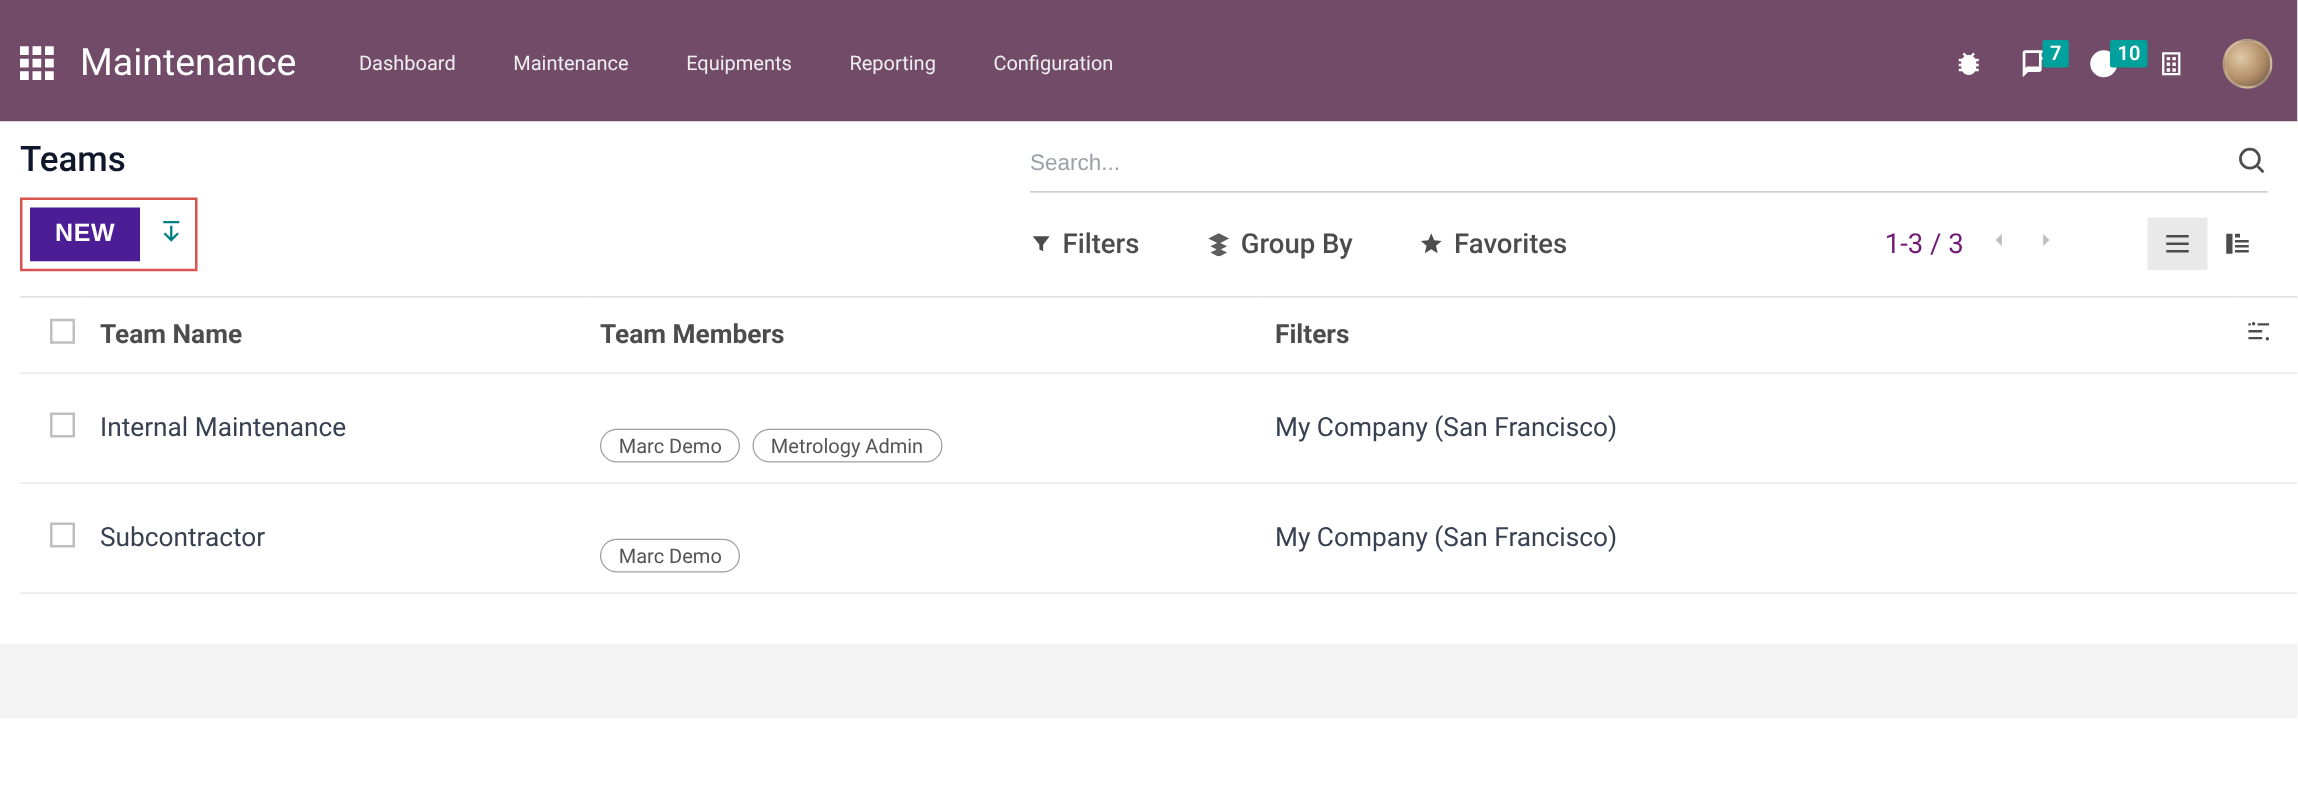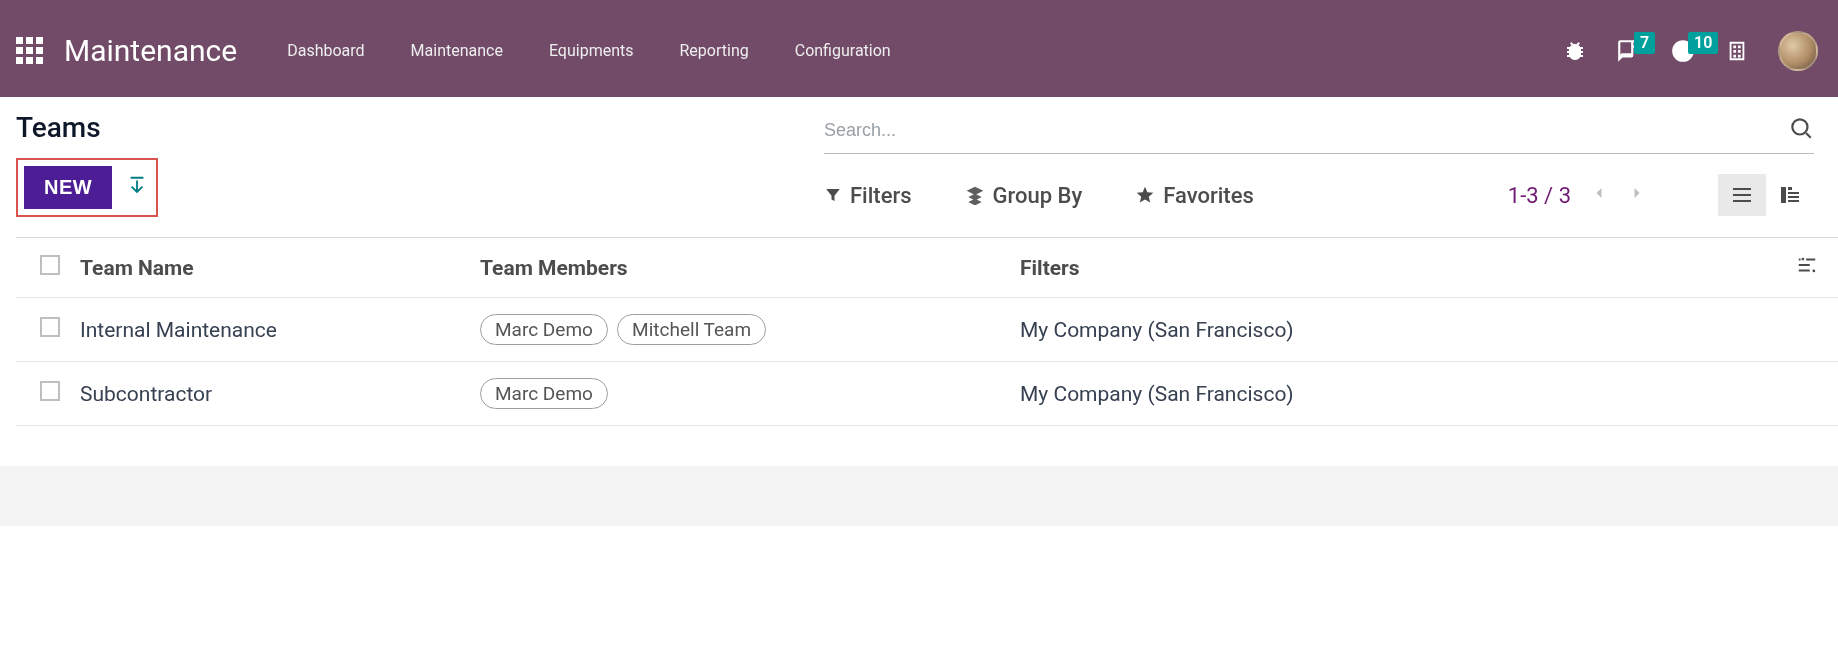--- a/index.html
+++ b/index.html
@@ -208,24 +208,25 @@
     border: 2px solid #bfbfbf;
     background: #fff;
     display: inline-block;
     cursor: pointer;
   }
   .tag {
     display: inline-block;
     border: 1px solid #9e9e9e;
     border-radius: 999px;
     padding: 3px 14px;
-    font-size: 19px;
+    font-size: 16px;
     color: #555;
     margin-right: 4px;
     background: #fff;
+    margin-top: 28px;
   }
   .row-pad-left { padding-left: 24px !important;}
   .opt-icon { color:#4c4c4c; cursor:pointer;}
   .footer-bar {
     margin-top: 40px;
     height: 60px;
     background: #f3f3f3;
   }
 </style>
 </head>
@@ -368,21 +369,21 @@
           </span>
         </th>
       </tr>
     </thead>
     <tbody>
       <tr>
         <td class="col-check row-pad-left"><span class="checkbox"></span></td>
         <td>Internal Maintenance</td>
         <td>
           <span class="tag">Marc Demo</span>
-          <span class="tag">Mitchell Team</span>
+          <span class="tag">Metrology Admin</span>
         </td>
         <td>My Company (San Francisco)</td>
         <td></td>
       </tr>
       <tr>
         <td class="col-check row-pad-left"><span class="checkbox"></span></td>
         <td>Subcontractor</td>
         <td>
           <span class="tag">Marc Demo</span>
         </td>

